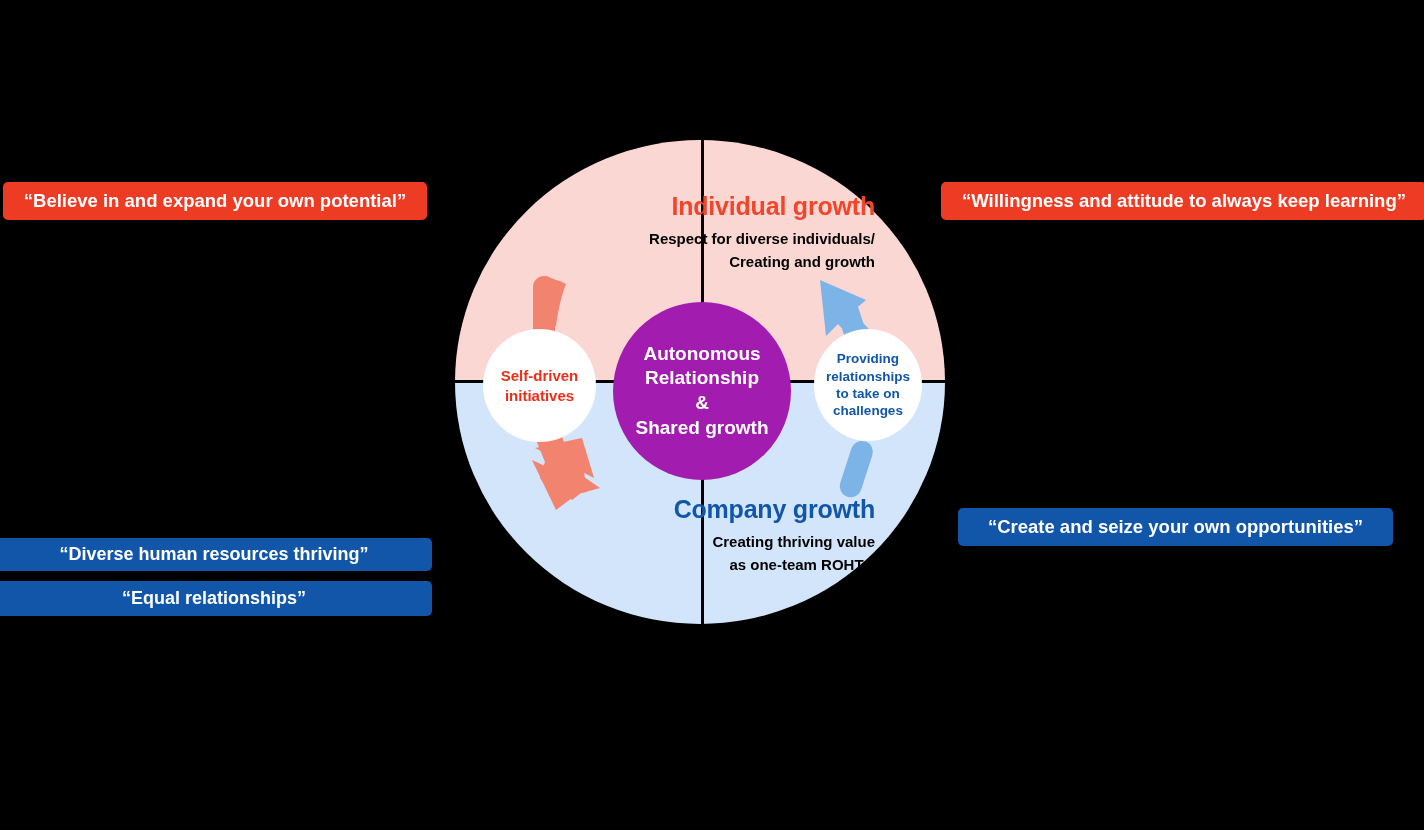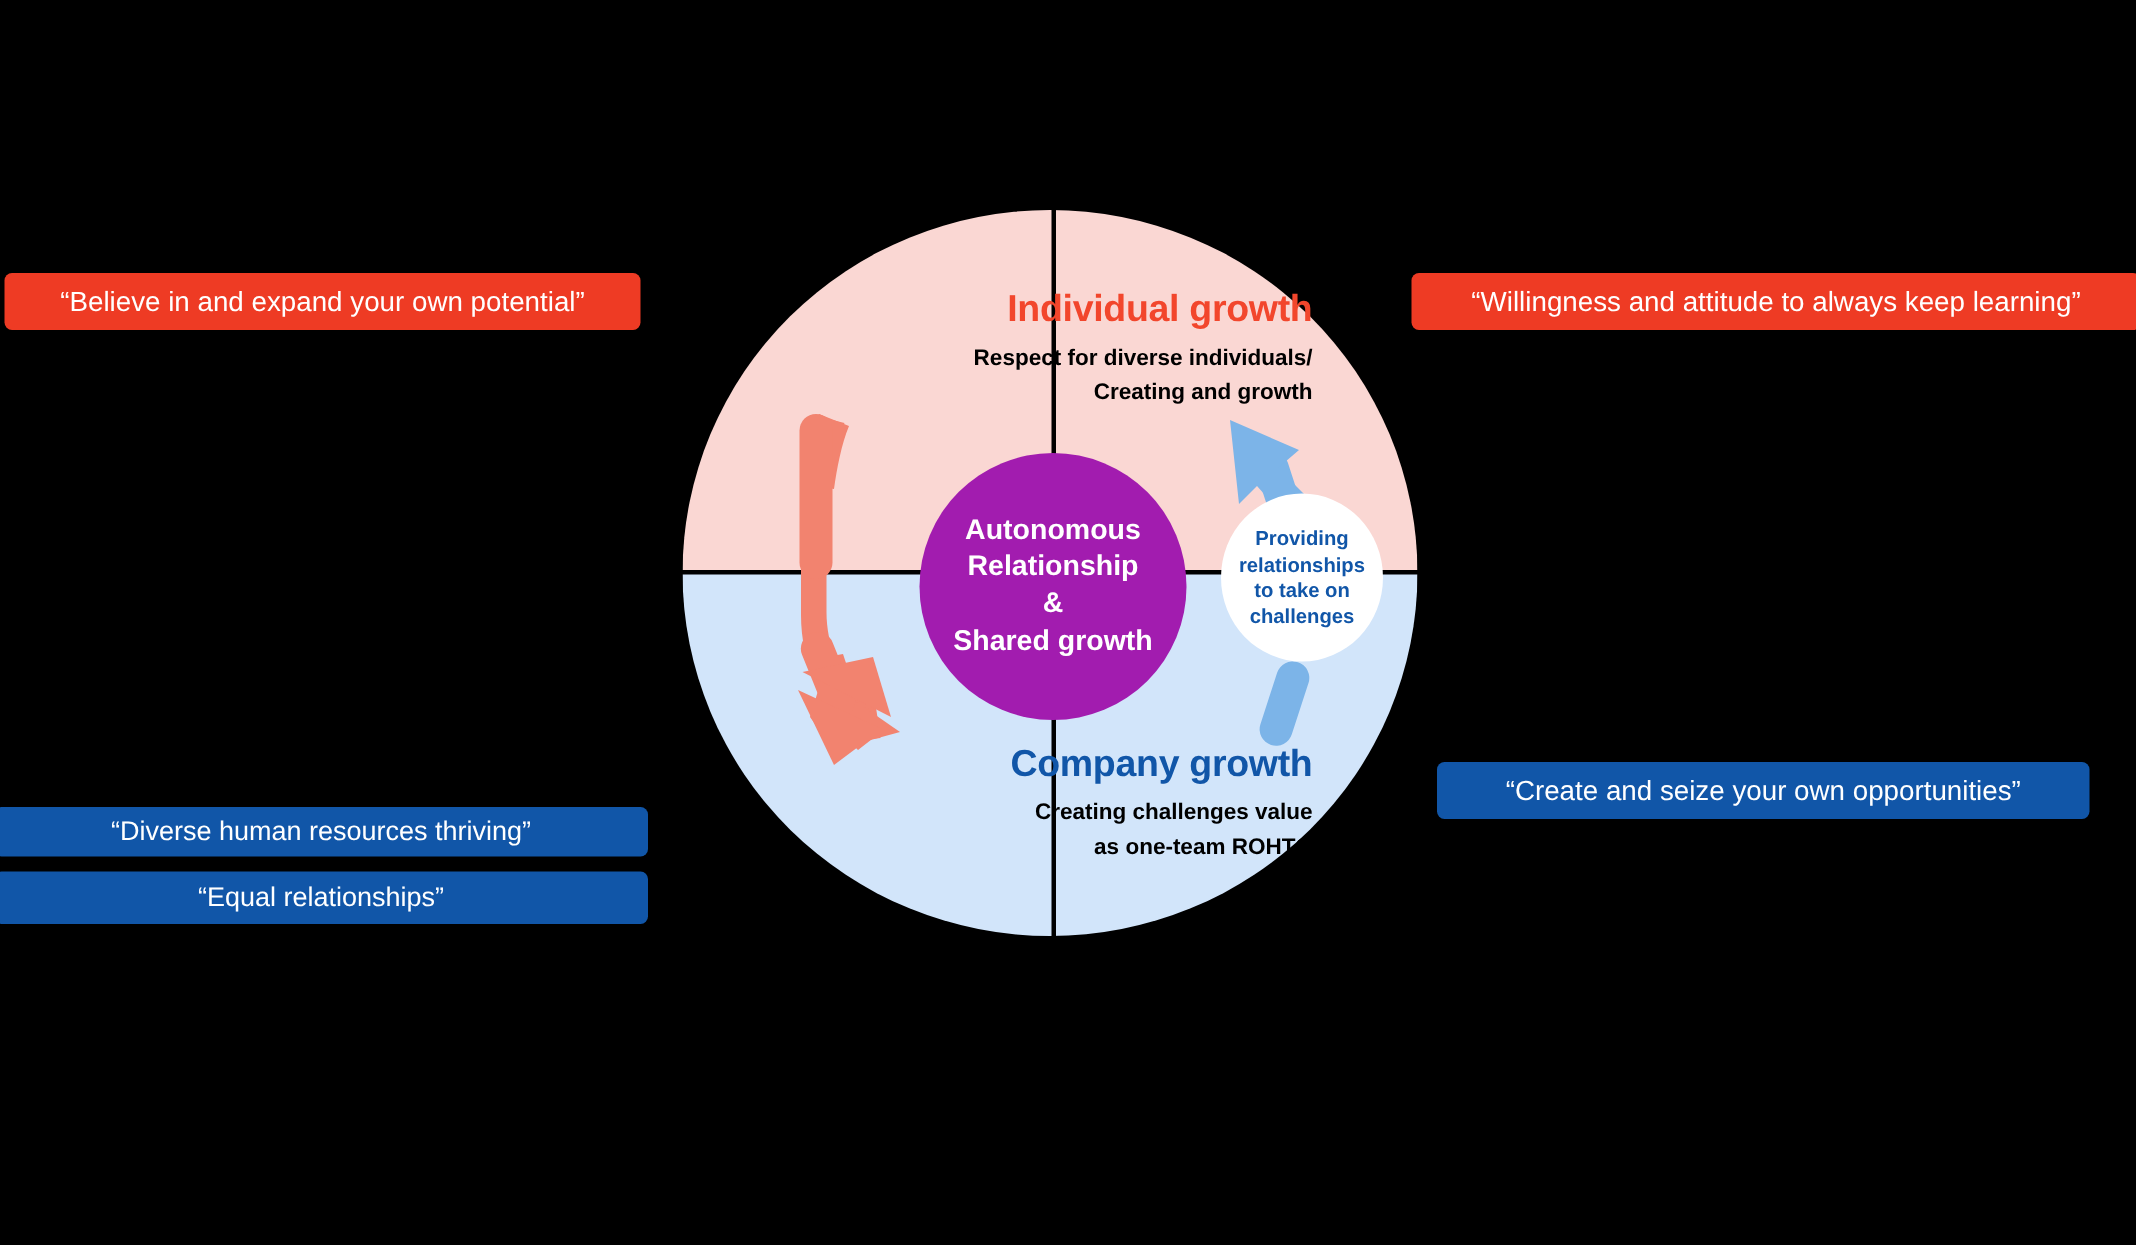--- a/index.html
+++ b/index.html
@@ -162,21 +162,21 @@
     pointer-events: none;
   }
 
   
   .pill {
     position: absolute;
     display: flex;
     align-items: center;
     justify-content: center;
     color: #FFFFFF;
-    font-weight: normal;
+    font-weight: bold;
     border-radius: 5px;
     text-align: center;
     white-space: nowrap;
   }
   .pill.red { background: #EE3B24; }
   .pill.blue { background: #1156A8; }
 
   #pill-believe {
     left: 3px;  top: 182px;
     width: 424px; height: 38px;
@@ -249,34 +249,40 @@
     <div class="sector-title red">Individual growth</div>
     <div class="sector-sub">
       <div>Respect for diverse individuals/</div>
       <div>Creating and growth</div>
     </div>
   </div>
 
   <div class="sector-text" id="company-block">
     <div class="sector-title blue">Company growth</div>
     <div class="sector-sub">
-      <div>Creating challenges value</div>
+      <div>Creating thriving value</div>
       <div>as one-team ROHTO</div>
     </div>
   </div>
 
   <div class="center-circle">
     <div class="ctext">
       <div>Autonomous</div>
       <div>Relationship</div>
       <div>&amp;</div>
       <div>Shared growth</div>
     </div>
   </div>
 
+  <div class="bubble" id="bubble-left">
+    <div>
+      <div>Self-driven</div>
+      <div>initiatives</div>
+    </div>
+  </div>
 
   <div class="bubble" id="bubble-right">
     <div>
       <div>Providing</div>
       <div>relationships</div>
       <div>to take on</div>
       <div>challenges</div>
     </div>
   </div>
 

